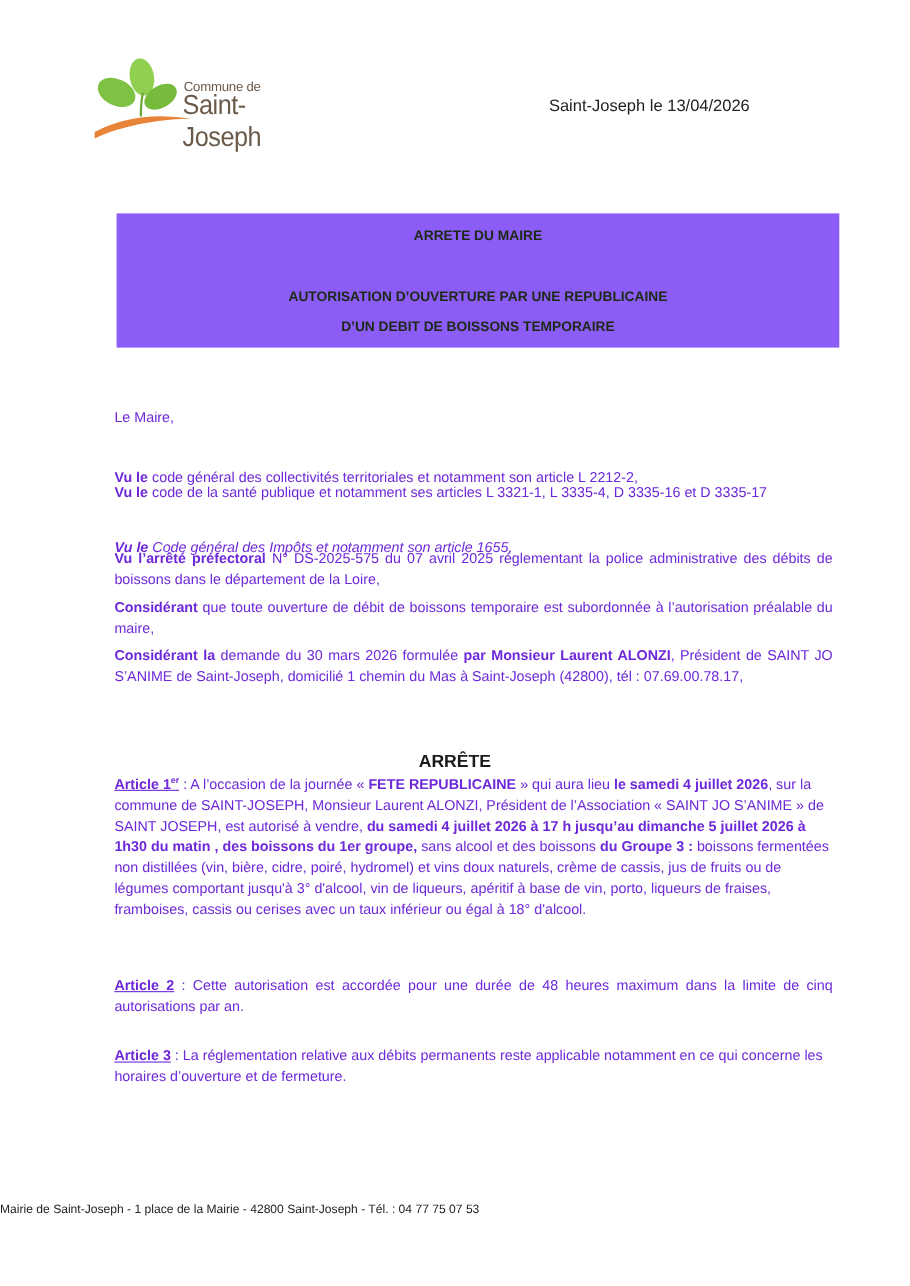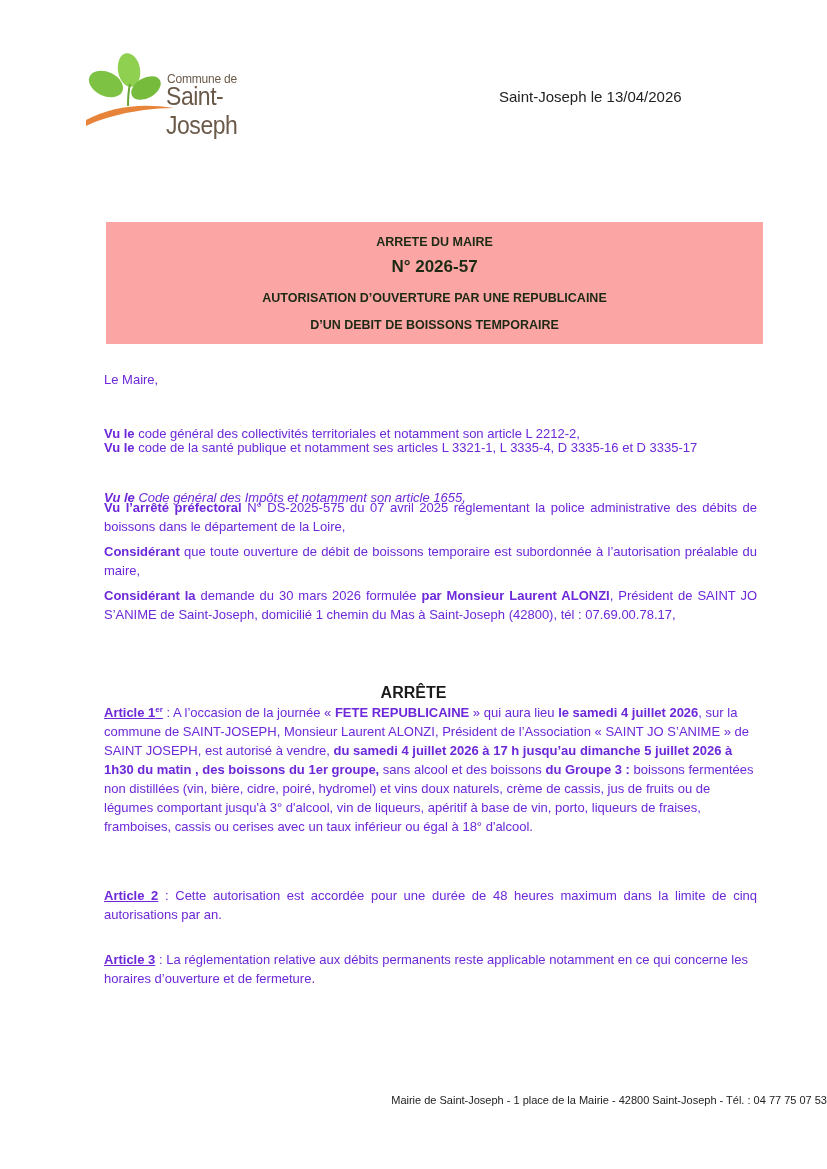--- a/index.html
+++ b/index.html
@@ -2,53 +2,52 @@
 <html><head>
 <meta charset="utf-8">
 <style>
   html, body { margin: 0; padding: 0; background: #ffffff; }
   body { width: 827px; height: 1169px; position: relative; font-family: "Liberation Sans", sans-serif; color: #1a1a1a; overflow: hidden; }
   .logo { position: absolute; left: 84px; top: 48px; width: 220px; height: 80px; }
   .logo svg { position: absolute; left: 0; top: 0; }
   .logo-small { position: absolute; left: 83px; top: 24px; font-size: 12px; color: #6b5a4a; font-family: "Liberation Sans", sans-serif; letter-spacing: -0.2px; }
   .logo-big { position: absolute; left: 82px; top: 34px; font-size: 25px; color: #6b5a4a; font-family: "Liberation Sans", sans-serif; letter-spacing: -0.5px; transform: scaleX(0.92); transform-origin: left; }
   .date { position: absolute; left: 499px; top: 88px; font-size: 15px; color: #222; }
-  .banner { position: absolute; left: 106px; top: 194px; width: 657px; height: 122px; background: #fca5a5; text-align: center; margin-top: 28px; }
+  .banner { position: absolute; left: 106px; top: 194px; width: 657px; height: 122px; background: #8b5cf6; text-align: center; }
   .banner .l1 { position: absolute; left: 0; right: 0; top: 13px; font-size: 12.5px; font-weight: bold; color: #1c2a14; }
   .banner .l2 { position: absolute; left: 0; right: 0; top: 35px; font-size: 17px; font-weight: bold; color: #1c2a14; }
   .banner .l3 { position: absolute; left: 0; right: 0; top: 69px; font-size: 12.5px; font-weight: bold; color: #1c2a14; }
   .banner .l4 { position: absolute; left: 0; right: 0; top: 96px; font-size: 12.5px; font-weight: bold; color: #1c2a14; }
   .txt { position: absolute; left: 104px; width: 653px; font-size: 13px; line-height: 19px; color: #6d28d9; }
   .justify { text-align: justify; }
   b { font-weight: bold; }
   .title-arrete { position: absolute; left: 0; width: 827px; top: 684px; text-align: center; font-size: 16px; font-weight: bold; color: #1a1a1a; }
   .art-label { font-weight: bold; text-decoration: underline; margin-top: 12px; }
   sup { font-size: 8px; }
-  .footer { position: absolute; left: 0; width: 827px; top: 1092px; text-align: right; font-size: 11px; line-height: 17px; color: #222; }
+  .footer { position: absolute; left: 0; width: 827px; top: 1092px; text-align: left; font-size: 11px; line-height: 17px; color: #222; }
 </style>
 </head>
 <body>
 
 <div class="logo">
   <svg width="90" height="80" viewBox="0 0 90 80">
     <ellipse cx="22" cy="36" rx="18" ry="12" fill="#7dc242" transform="rotate(25 22 36)"></ellipse>
     <ellipse cx="45" cy="22" rx="11" ry="17" fill="#8fd050" transform="rotate(-10 45 22)"></ellipse>
     <ellipse cx="62" cy="40" rx="16" ry="10" fill="#76bb3c" transform="rotate(-30 62 40)"></ellipse>
     <path d="M44 58 Q44 45 46 36" stroke="#6aa636" stroke-width="2" fill="none"></path>
     <path d="M2 72 Q40 52 90 60 Q60 60 30 68 Q14 72 2 78 Z" fill="#e8843a"></path>
   </svg>
   <span class="logo-small">Commune de</span>
   <span class="logo-big">Saint-Joseph</span>
 </div>
 
 <div class="date">Saint-Joseph le 13/04/2026</div>
 
 <div class="banner">
   <div class="l1">ARRETE DU MAIRE</div>
-  <div class="l2">N° 2026-57</div>
   <div class="l3">AUTORISATION D’OUVERTURE PAR UNE REPUBLICAINE</div>
   <div class="l4">D’UN DEBIT DE BOISSONS TEMPORAIRE</div>
 </div>
 
 <div class="txt" style="top:370px;">Le Maire,</div>
 
 <div class="txt" style="top:424px;">
   <b>Vu le</b><span> code général des collectivités territoriales et notamment son article L 2212-2,</span>
 </div>
 <div class="txt" style="top:438px;">

